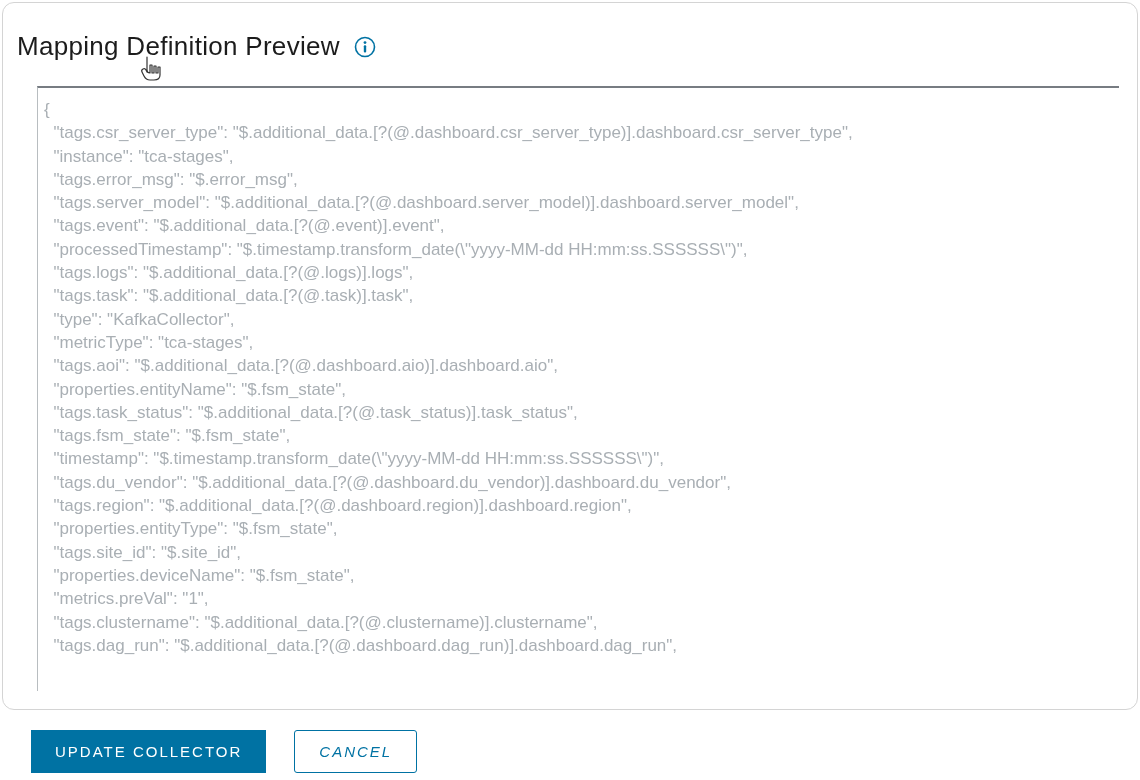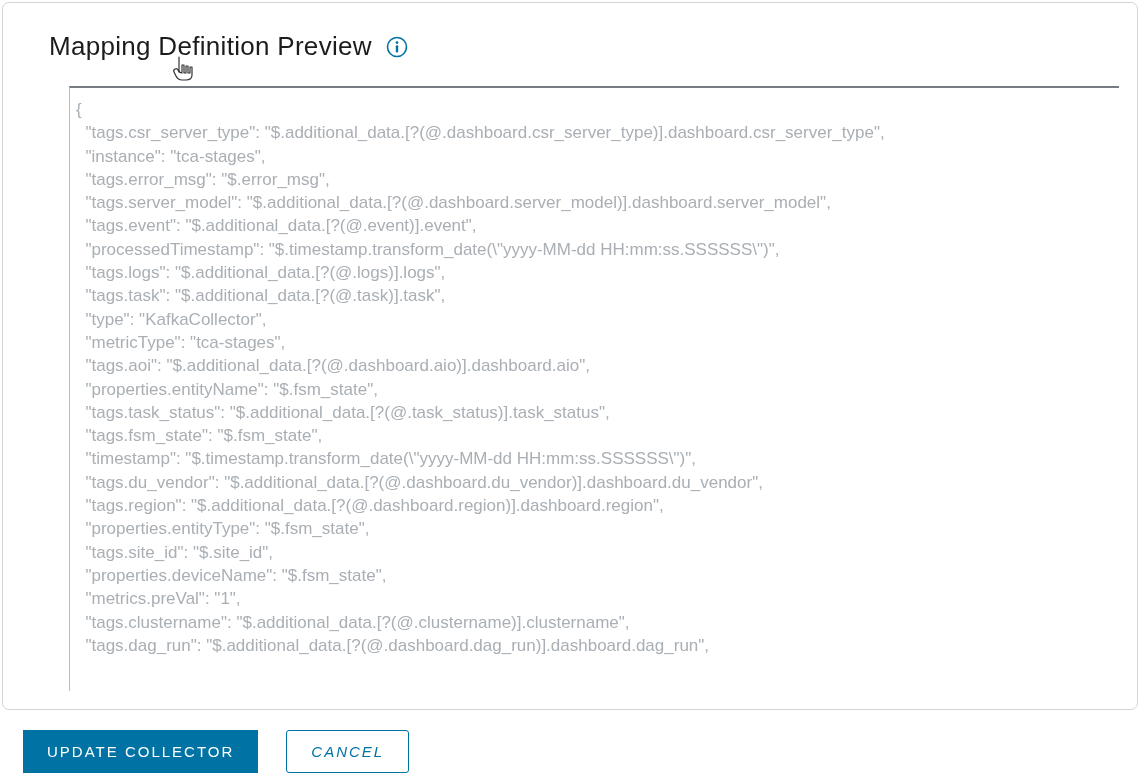--- a/index.html
+++ b/index.html
@@ -9,23 +9,23 @@
     }
     body {
       font-family: "Segoe UI", Arial, sans-serif;
       background: #fff;
       width: 1140px;
       height: 780px;
       overflow: hidden;
     }
     .container {
       border: 1px solid #d4d4d4;
-      border-radius: 7px;
+      border-radius: 12px;
       margin: 2px 2px 0 2px;
-      padding: 28px 18px 18px 46px;
+      padding: 28px 18px 18px 14px;
       background: #fff;
     }
     .heading-row {
       display: flex;
       align-items: center;
       gap: 14px;
       margin-bottom: 24px;
       position: relative;
     }
     .heading {
@@ -63,21 +63,21 @@
       line-height: 23.3px;
       color: #a9afb4;
       overflow: hidden;
       height: 605px;
       white-space: pre;
     }
     .button-row {
       display: flex;
       gap: 28px;
       margin-top: 20px;
-      margin-left: 8px;
+      margin-left: 16px;
       padding-left: 15px;
     }
     .btn {
       font-family: inherit;
       font-size: 15px;
       letter-spacing: 2px;
       padding: 12px 24px;
       border-radius: 3px;
       font-weight: 500;
       cursor: pointer;

